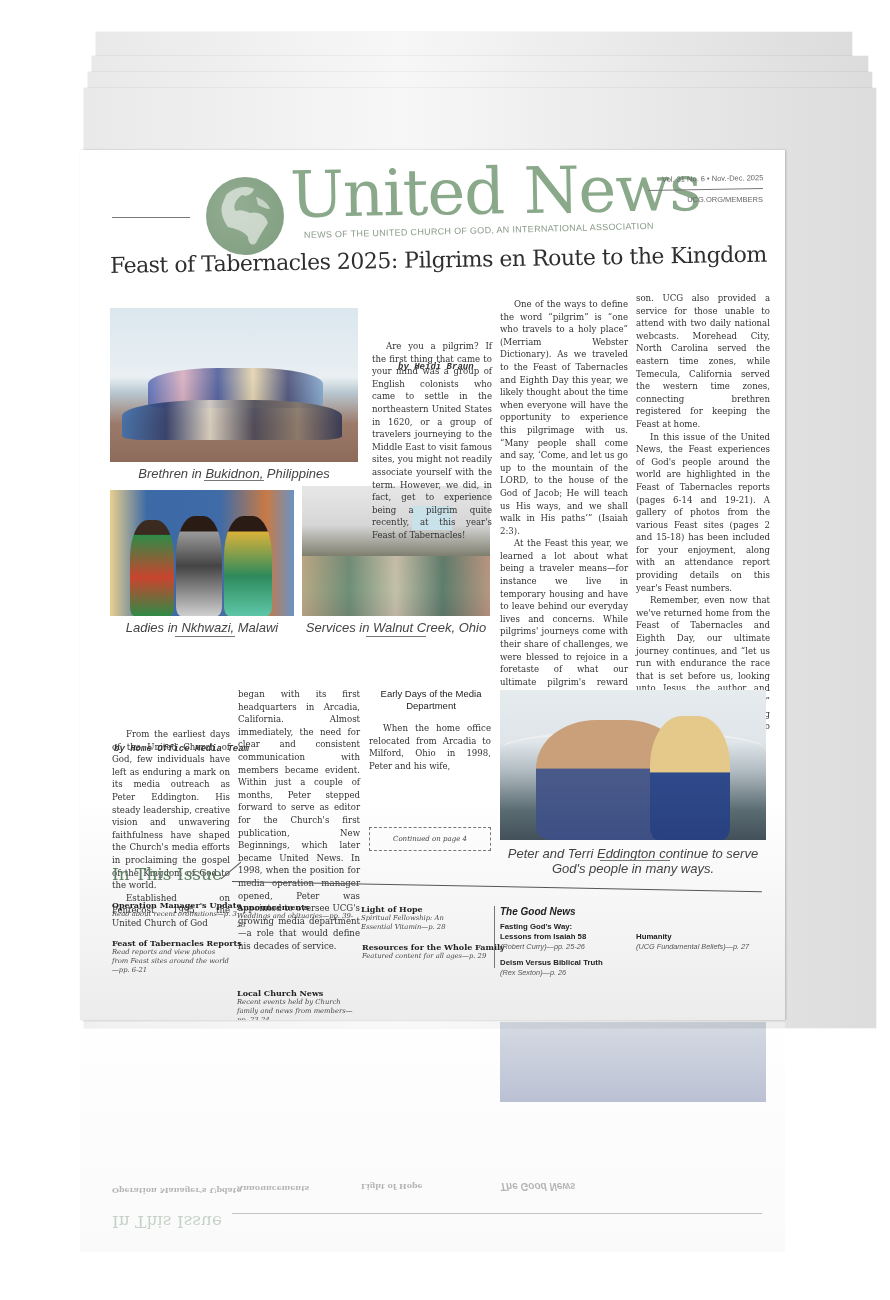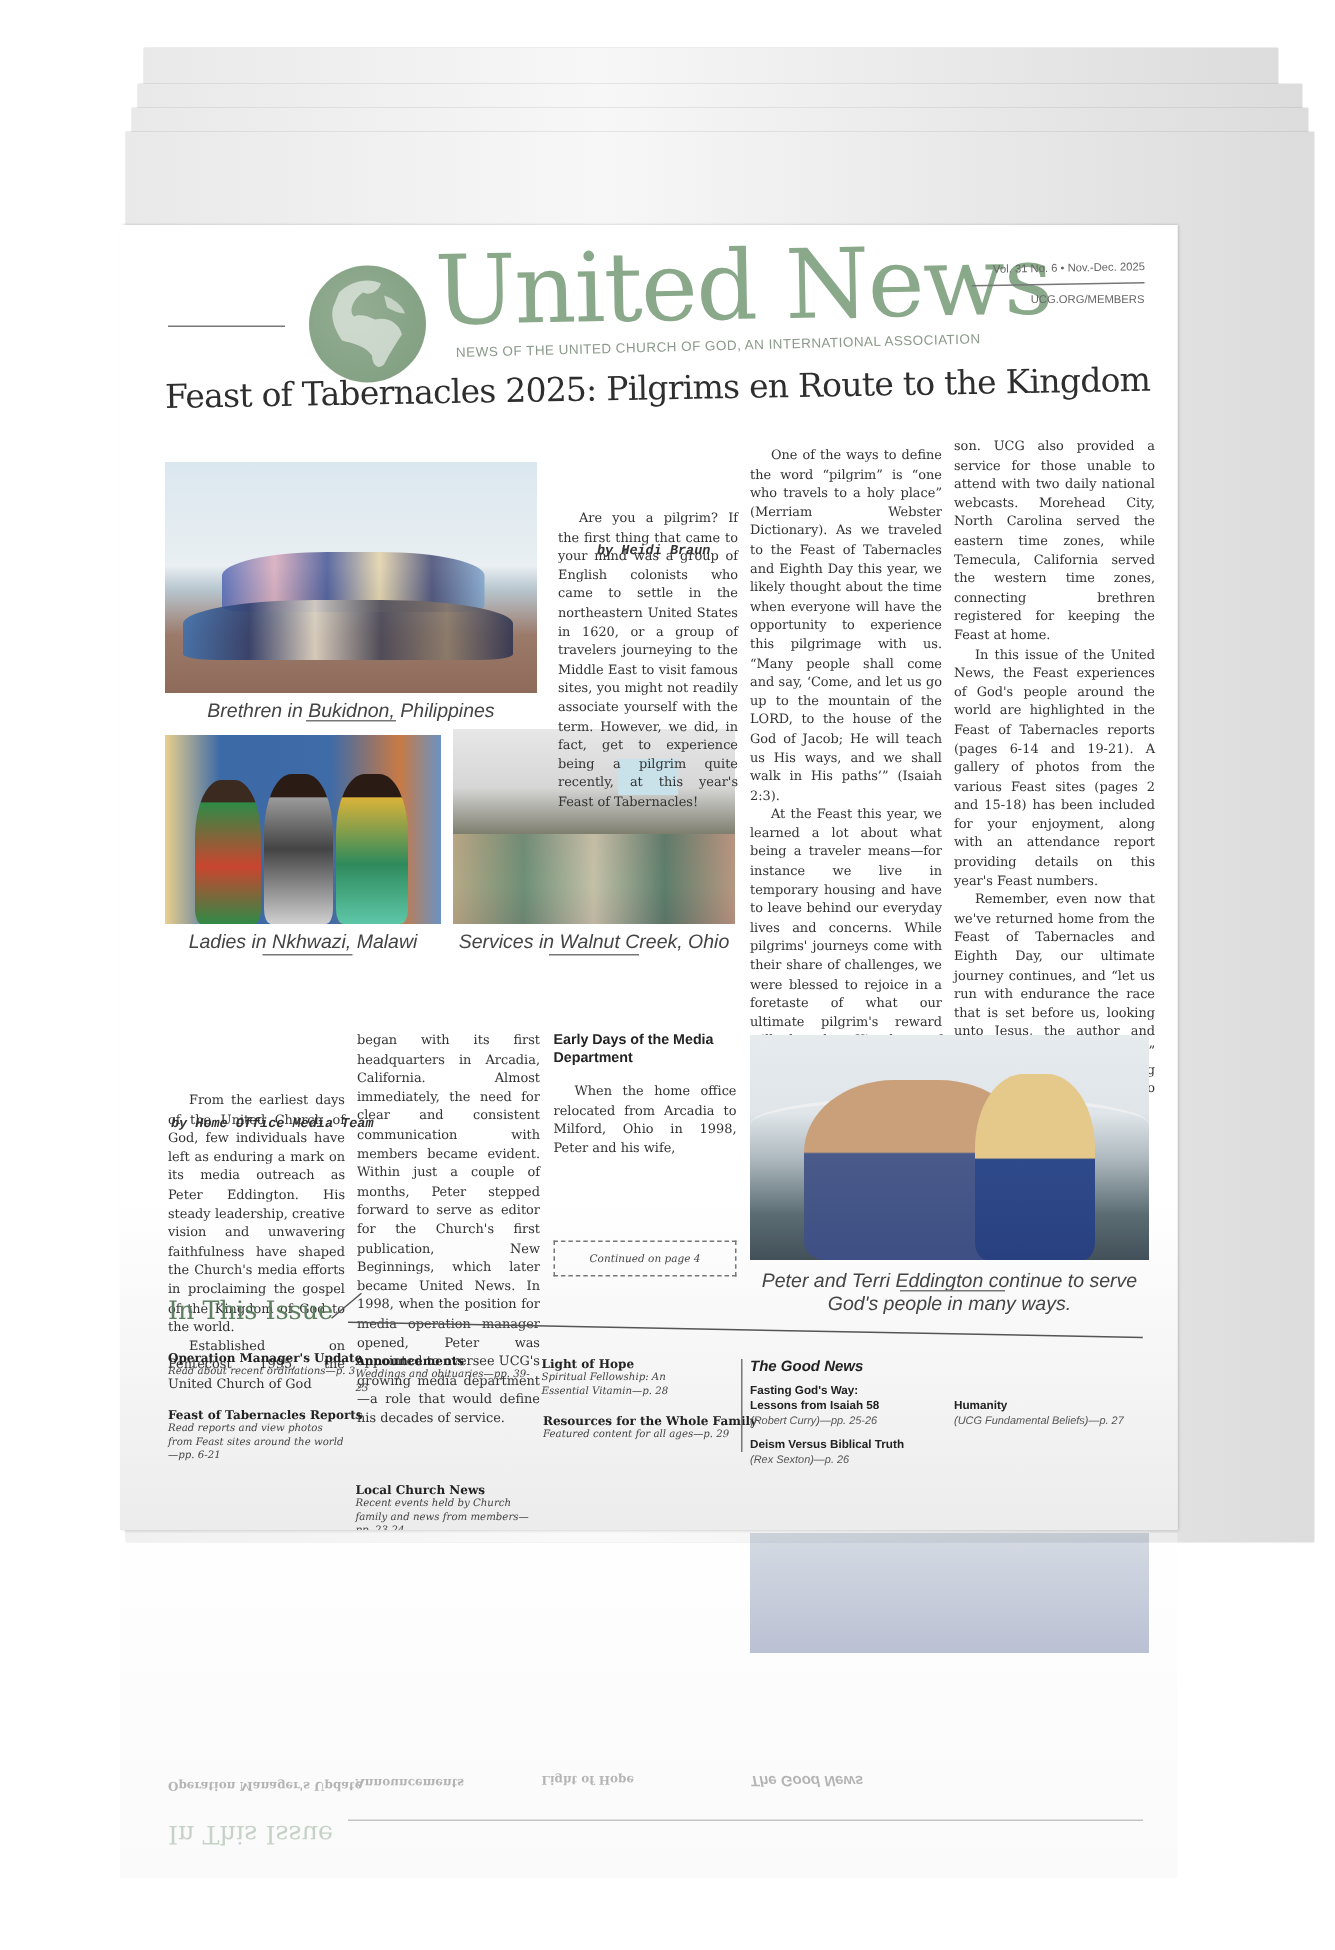--- a/index.html
+++ b/index.html
@@ -34,21 +34,21 @@
   .people { position:absolute; border-radius:40% 40% 10% 10%; }
   .caption { position:absolute; font-family:"Liberation Sans", sans-serif; font-style:italic; font-size:13px; color:#444; text-align:center; }
   .cap-rule { position:absolute; border-top:1px solid #777; }
 
   .byline { position:absolute; font-family:Liberation Mono, monospace; font-style:italic; font-weight:bold; font-size:9px; color:#333;margin-top:44px; }
   .col { position:absolute; font-family:"DejaVu Serif", serif; font-size:8.6px; line-height:12.6px; color:#333; text-align:justify; }
   .col p { margin:0; text-indent:14px; }
   .un { font-family:"Liberation Sans", sans-serif; font-weight:bold; color:#7f9d7f; font-size:8px; }
 
   .headline2 { position:absolute; left:30px; top:500px; font-family:"DejaVu Serif", serif; font-size:23px; color:#2e2e2e; letter-spacing:-.5px; white-space:nowrap; }
-  .subhead { position:absolute; font-family:"Liberation Sans", sans-serif; font-weight:bold; font-size:9.5px; line-height:12px; color:#222; }
+  .subhead { position:absolute; font-family:"Liberation Sans", sans-serif; font-weight:normal; font-size:9.5px; line-height:12px; color:#222;text-align:center; }
   .continued { position:absolute; left:289px; top:677px; width:120px; height:22px; border:1px dashed #777; font-family:"DejaVu Serif", serif; font-style:italic; font-size:7px; color:#444; display:flex; align-items:center; justify-content:center; }
 
   
   .iti-title { position:absolute; left:32px; top:714px; font-family:"DejaVu Serif", serif; font-size:17px; color:#5f7f61; }
   .iti-slash { position:absolute; left:138px; top:720px; width:26px; border-top:1px solid #555; transform:rotate(-40deg); }
   .iti-line { position:absolute; left:152px; top:731px; width:530px; border-top:1px solid #555; transform:rotate(1.1deg); transform-origin:left; }
   .iti-item { position:absolute; }
   .iti-item .t { font-family:"DejaVu Serif", serif; font-weight:bold; font-size:8px; color:#222; white-space:nowrap; }
   .iti-item .d { font-family:"DejaVu Serif", serif; font-style:italic; font-size:6.8px; line-height:9px; color:#444; }
   .gn-bar { position:absolute; left:414px; top:756px; height:62px; border-left:1px solid #777; }

